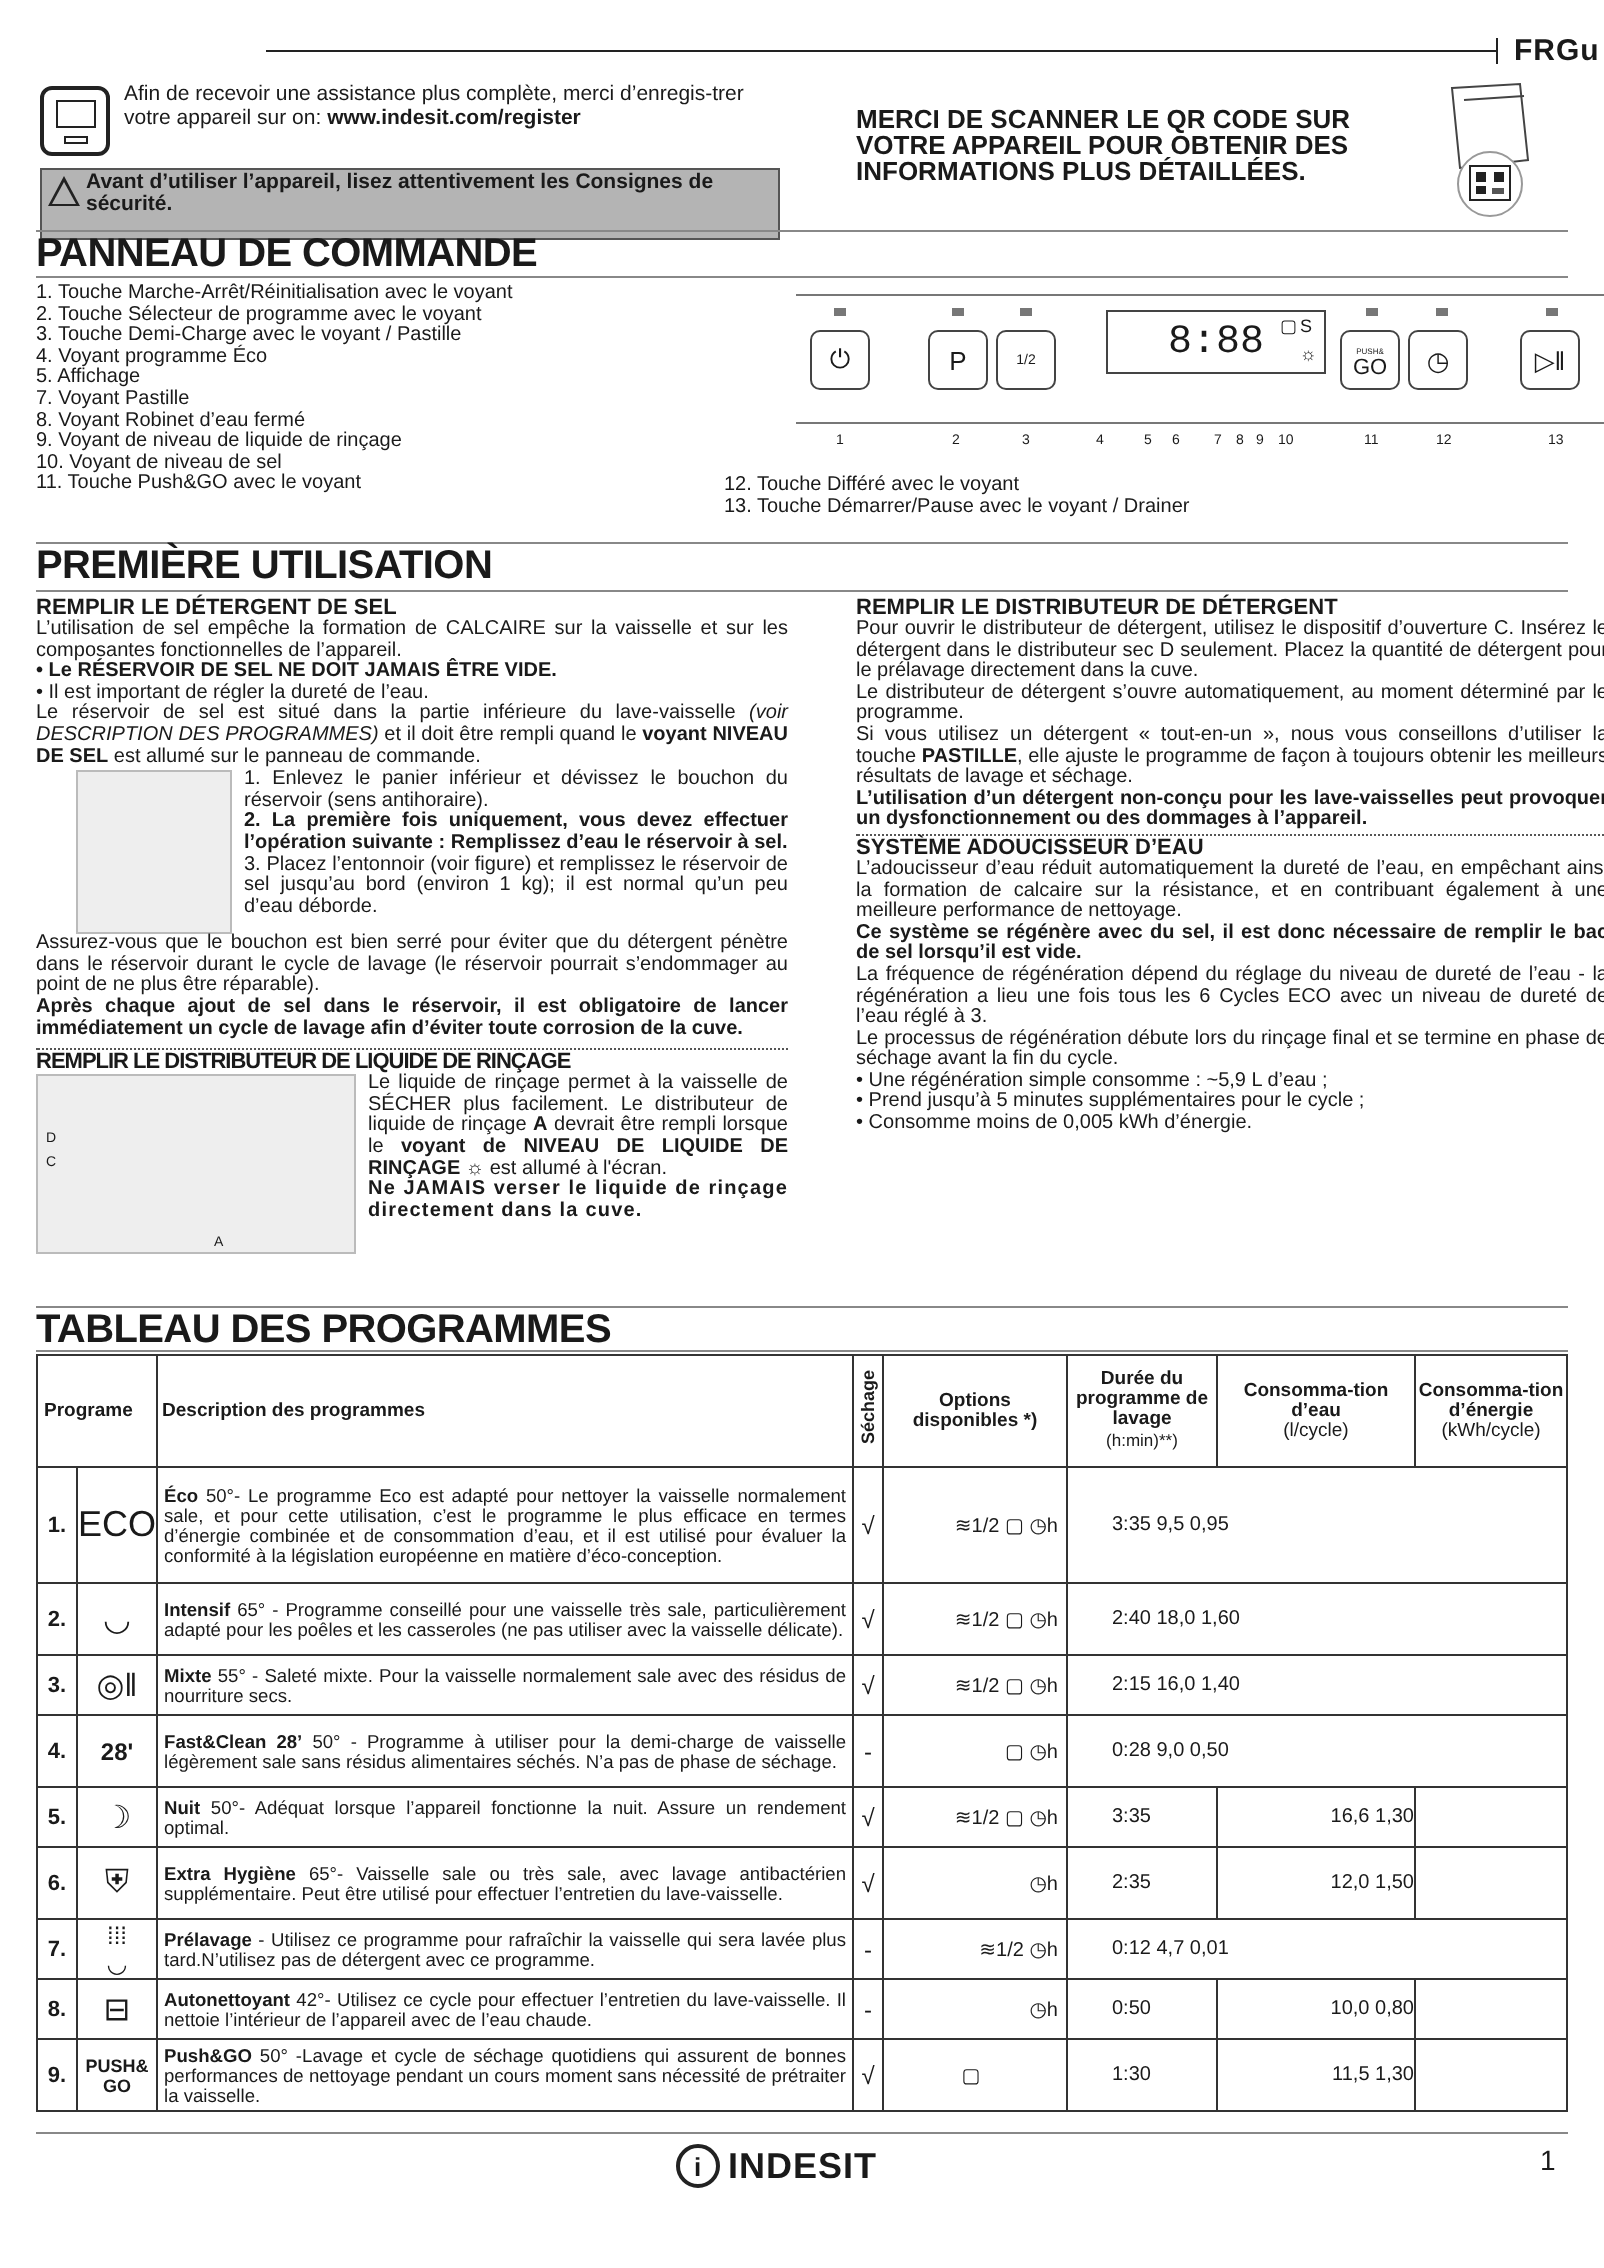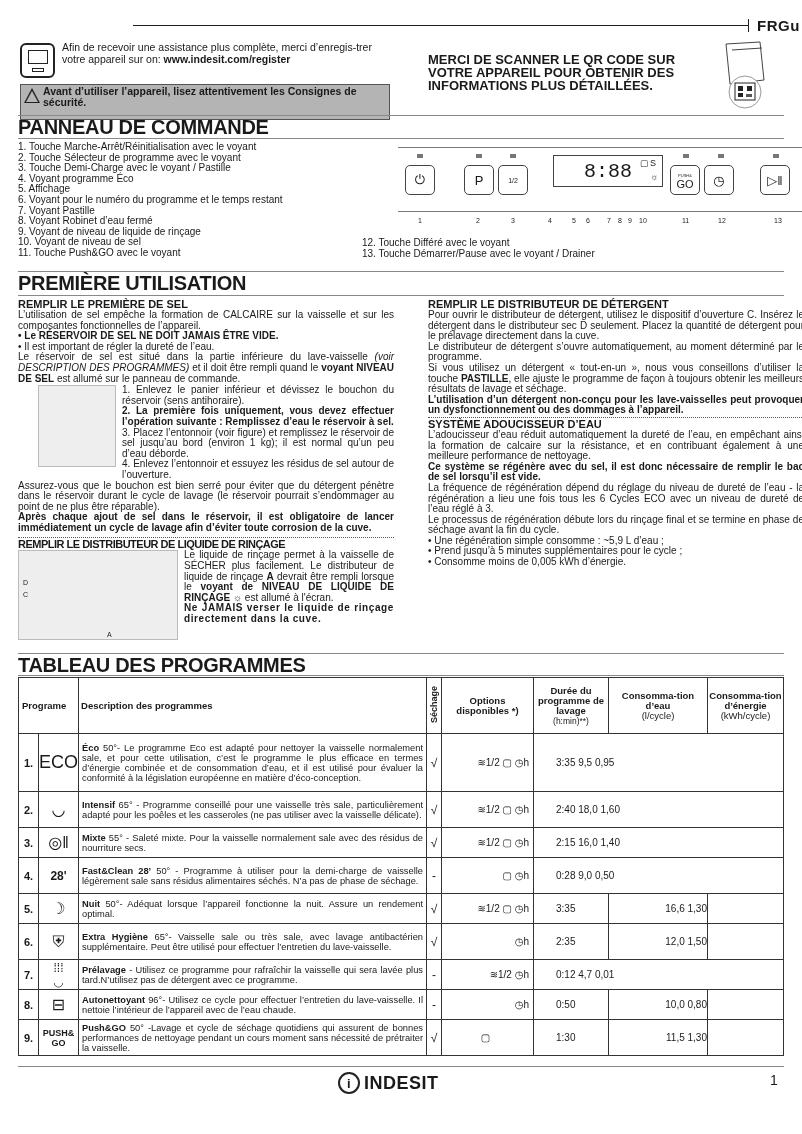--- a/index.html
+++ b/index.html
@@ -80,21 +80,20 @@
 <div class="abs hrule" style="left:18px;top:115px;width:766px;"></div>
 <h1 class="sec" style="left:18px;top:116px;">PANNEAU DE COMMANDE</h1>
 <div class="abs hrule" style="left:18px;top:138px;width:766px;"></div>
 
 <div class="abs list" style="left:18px;top:142px;width:370px;">
   <div>1. Touche Marche-Arrêt/Réinitialisation avec le voyant</div>
   <div>2. Touche Sélecteur de programme avec le voyant</div>
   <div>3. Touche Demi-Charge avec le voyant / Pastille</div>
   <div>4. Voyant programme Éco</div>
   <div>5. Affichage</div>
-  <div>6. Voyant pour le numéro du programme et le temps restant</div>
   <div>7. Voyant Pastille</div>
   <div>8. Voyant Robinet d’eau fermé</div>
   <div>9. Voyant de niveau de liquide de rinçage</div>
   <div>10. Voyant de niveau de sel</div>
   <div>11. Touche Push&amp;GO avec le voyant</div>
 </div>
 <div class="abs list" style="left:362px;top:238px;width:420px;">
   <div>12. Touche Différé avec le voyant</div>
   <div>13. Touche Démarrer/Pause avec le voyant / Drainer</div>
 </div>
@@ -146,32 +145,31 @@
   <span class="num" style="left:284px;top:82px;">11</span>
   <span class="num" style="left:320px;top:82px;">12</span>
   <span class="num" style="left:376px;top:82px;">13</span>
 </div>
 
 <div class="abs hrule" style="left:18px;top:271px;width:766px;"></div>
 <h1 class="sec" style="left:18px;top:272px;">PREMIÈRE UTILISATION</h1>
 <div class="abs hrule" style="left:18px;top:295px;width:766px;"></div>
 
 <div class="abs" style="left:18px;top:298px;width:376px;">
-  <div class="h2">REMPLIR LE PREMIÈRE DE SEL</div>
+  <div class="h2">REMPLIR LE DÉTERGENT DE SEL</div>
   <div class="p">L’utilisation de sel empêche la formation de CALCAIRE sur la vaisselle et sur les composantes fonctionnelles de l’appareil.</div>
   <div class="p b">• Le RÉSERVOIR DE SEL NE DOIT JAMAIS ÊTRE VIDE.</div>
   <div class="p">• Il est important de régler la dureté de l’eau.</div>
   <div class="p"><span>Le réservoir de sel est situé dans la partie inférieure du lave-vaisselle </span><span class="i">(voir DESCRIPTION DES PROGRAMMES)</span><span> et il doit être rempli quand le </span><b>voyant NIVEAU DE SEL</b><span> est allumé sur le panneau de commande.</span></div>
   <div style="display:flex;margin-top:1px;margin-left:20px;">
     <div class="fig" style="width:78px;height:82px;flex:none;"></div>
     <div class="p" style="padding-left:6px;">
       <div>1. Enlevez le panier inférieur et dévissez le bouchon du réservoir (sens antihoraire).</div>
       <div class="b">2. La première fois uniquement, vous devez effectuer l’opération suivante : Remplissez d’eau le réservoir à sel.</div>
       <div>3. Placez l’entonnoir (voir figure) et remplissez le réservoir de sel jusqu’au bord (environ 1 kg); il est normal qu’un peu d’eau déborde.</div>
-      <div>4. Enlevez l’entonnoir et essuyez les résidus de sel autour de l’ouverture.</div>
     </div>
   </div>
   <div class="p">Assurez-vous que le bouchon est bien serré pour éviter que du détergent pénètre dans le réservoir durant le cycle de lavage (le réservoir pourrait s’endommager au point de ne plus être réparable).</div>
   <div class="p b">Après chaque ajout de sel dans le réservoir, il est obligatoire de lancer immédiatement un cycle de lavage afin d’éviter toute corrosion de la cuve.</div>
   <div class="dots" style="margin-top:4px;"></div>
   <div class="h2" style="letter-spacing:-0.5px;">REMPLIR LE DISTRIBUTEUR DE LIQUIDE DE RINÇAGE</div>
   <div style="display:flex;">
     <div class="fig" style="width:160px;height:90px;flex:none;position:relative;">
       <span class="abs" style="left:4px;top:28px;font-size:7px;">D</span>
       <span class="abs" style="left:4px;top:40px;font-size:7px;">C</span>
@@ -272,21 +270,21 @@
     <td class="n">7.</td>
     <td class="ic" style="font-size:12px;">⁞⁞⁞<br>◡</td>
     <td class="d"><b>Prélavage</b><span> - Utilisez ce programme pour rafraîchir la vaisselle qui sera lavée plus tard.N’utilisez pas de détergent avec ce programme.</span></td>
     <td class="s">-</td>
     <td class="o">≋1/2 ◷h</td>
     <td colspan="3" style="padding-left:22px;font-size:10px;">0:12 4,7 0,01</td>
   </tr>
   <tr style="height:30px;">
     <td class="n">8.</td>
     <td class="ic">⊟</td>
-    <td class="d"><b>Autonettoyant</b><span> 96°- Utilisez ce cycle pour effectuer l’entretien du lave-vaisselle. Il nettoie l’intérieur de l’appareil avec de l’eau chaude.</span></td>
+    <td class="d"><b>Autonettoyant</b><span> 42°- Utilisez ce cycle pour effectuer l’entretien du lave-vaisselle. Il nettoie l’intérieur de l’appareil avec de l’eau chaude.</span></td>
     <td class="s">-</td>
     <td class="o">◷h</td>
     <td style="padding-left:22px;font-size:10px;">0:50</td>
     <td style="text-align:right;font-size:10px;">10,0 0,80</td>
     <td></td>
   </tr>
   <tr style="height:36px;">
     <td class="n">9.</td>
     <td class="ic" style="font-size:9px;font-weight:bold;line-height:10px;">PUSH&amp; GO</td>
     <td class="d"><b>Push&amp;GO</b><span> 50° -Lavage et cycle de séchage quotidiens qui assurent de bonnes performances de nettoyage pendant un cours moment sans nécessité de prétraiter la vaisselle.</span></td>

